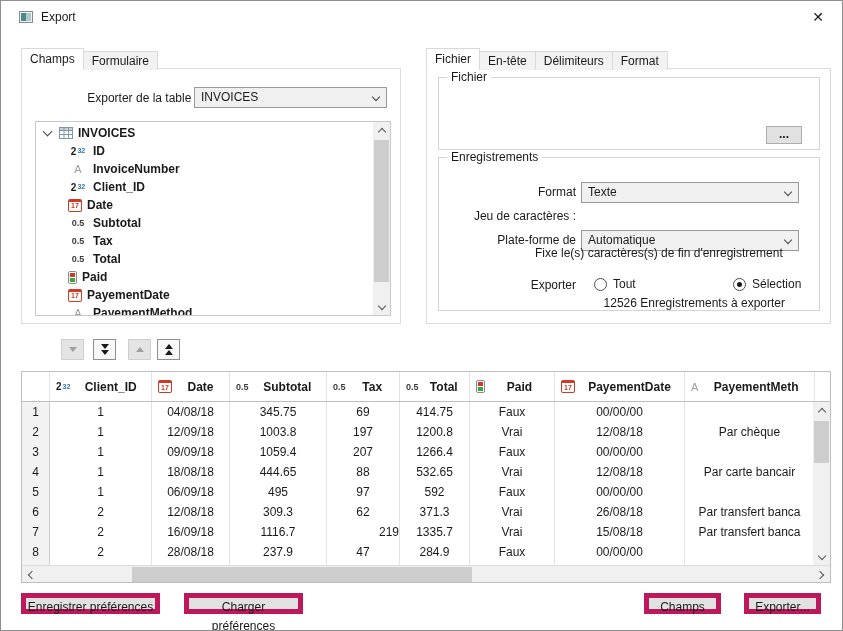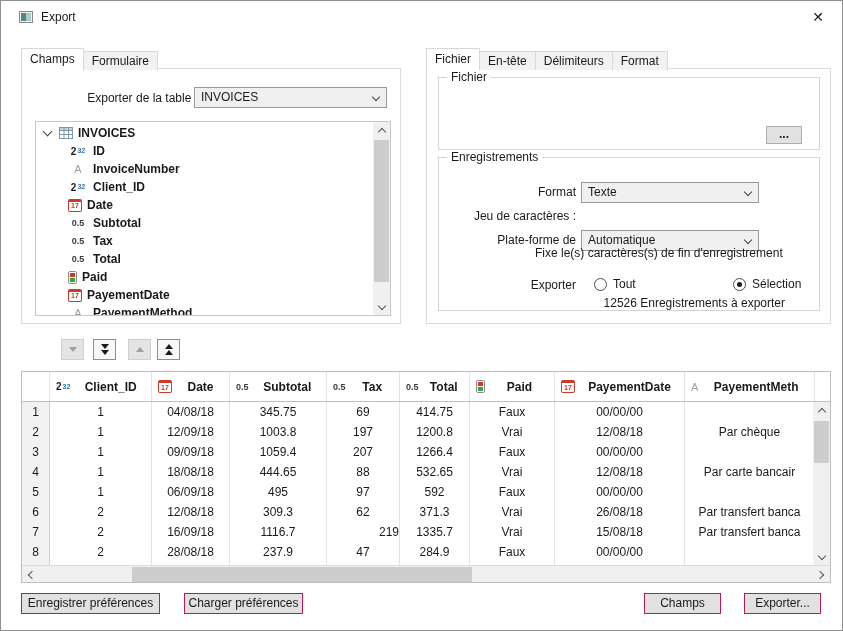--- a/index.html
+++ b/index.html
@@ -61,21 +61,21 @@
   .sb-thumb { position:absolute; background:#cdcdcd; }
   .tree .sb-v { right:0; top:0; height:193px; }
 
   
   .group { position:absolute; border:1px solid #d4d4d4; }
   .legend { position:absolute; top:-8px; left:8px; background:#fff; padding:0 4px; }
   #file-group { left:11px; top:8px; width:382px; height:73px; }
   #browse-btn { position:absolute; right:17px; bottom:5px; width:36px; height:18px; background:#e1e1e1; border:1px solid #adadad; text-align:center; line-height:14px; font-weight:bold; }
   #records-group { left:11px; top:88px; width:382px; height:154px; }
   .frm-label { position:absolute; left:0; width:137px; text-align:right; }
-  .frm-combo { left:142px; width:178px; }
+  .frm-combo { left:142px; width:218px; }
   .note { position:absolute; left:96px; top:88px; width:264px; }
   .radio-row { position:absolute; top:119px; height:15px; }
   .radio { display:inline-block; width:13px; height:13px; border:1px solid #4d4d4d; border-radius:50%; background:#fff; vertical-align:-3px; position:relative; }
   .radio.checked::after { content:""; position:absolute; left:3px; top:3px; width:5px; height:5px; border-radius:50%; background:#1a1a1a; }
   .radio-label { margin-left:6px; }
   .count { position:absolute; top:138px; right:34px; text-align:center; }
 
   
   .mvbtn { position:absolute; top:338px; width:23px; height:21px; display:flex; flex-direction:column; align-items:center; justify-content:center; }
   .mvbtn.enabled { background:#f8f8f8; border:1px solid #8f8f8f; color:#1a1a1a; }
@@ -92,21 +92,21 @@
   .th .ficon { margin-left:6px; }
   .hlabel { flex:1; text-align:center; white-space:nowrap; }
   .grid-body { position:relative; height:163px; overflow:hidden; }
   .tr { display:flex; height:20px; }
   .td { line-height:20px; text-align:center; border-right:1px solid #e3e3e3; white-space:nowrap; overflow:hidden; }
   .td.num { background:#f2f2f2; border-right:1px solid #cfcfcf; }
   .grid .sb-v { right:0; top:30px; height:163px; z-index:5; }
   .grid .sb-h { left:0; bottom:0; width:808px; border-top:1px solid #dcdcdc; }
 
   
-  .btn { position:absolute; top:592px; height:21px; background:#e1e1e1; border:1px solid #be185d; text-align:center; line-height:19px; }
+  .btn { position:absolute; top:592px; height:21px; background:#e1e1e1; border:5px solid #be185d; text-align:center; line-height:19px; }
   #btn-save-prefs { left:20px; width:139px; }
   #btn-load-prefs { left:183px; width:119px; }
   #btn-cancel { left:643px; width:77px; }
   #btn-export { left:743px; width:77px; }
 </style>
 </head>
 <body>
 
 <div class="dialog">
 

